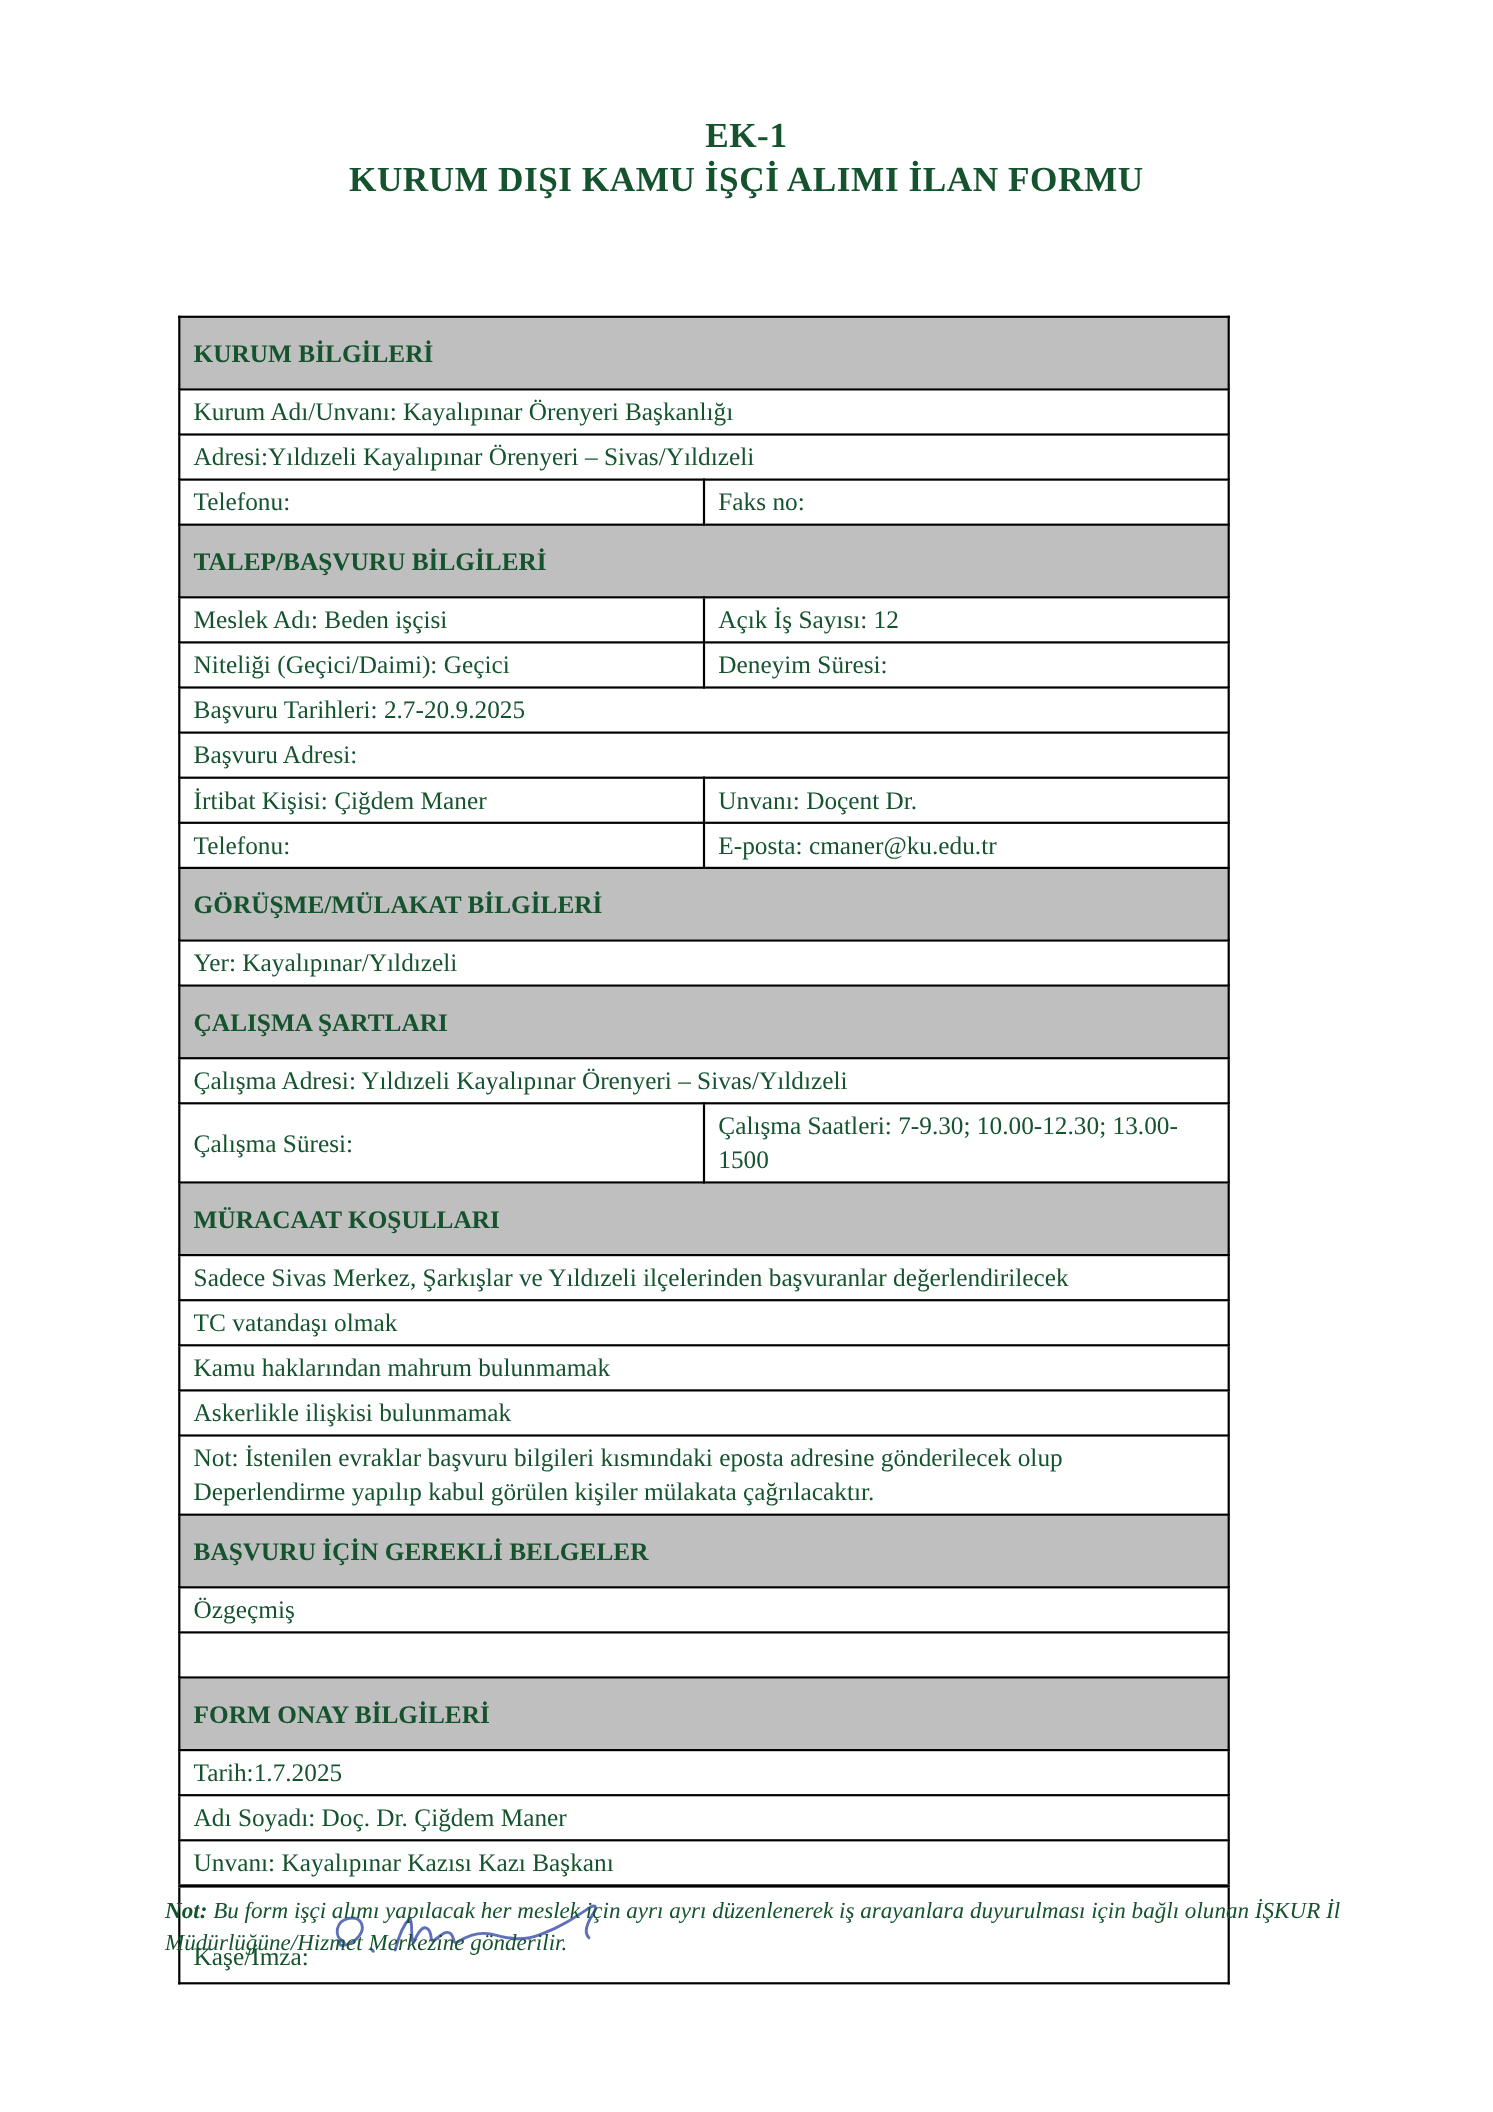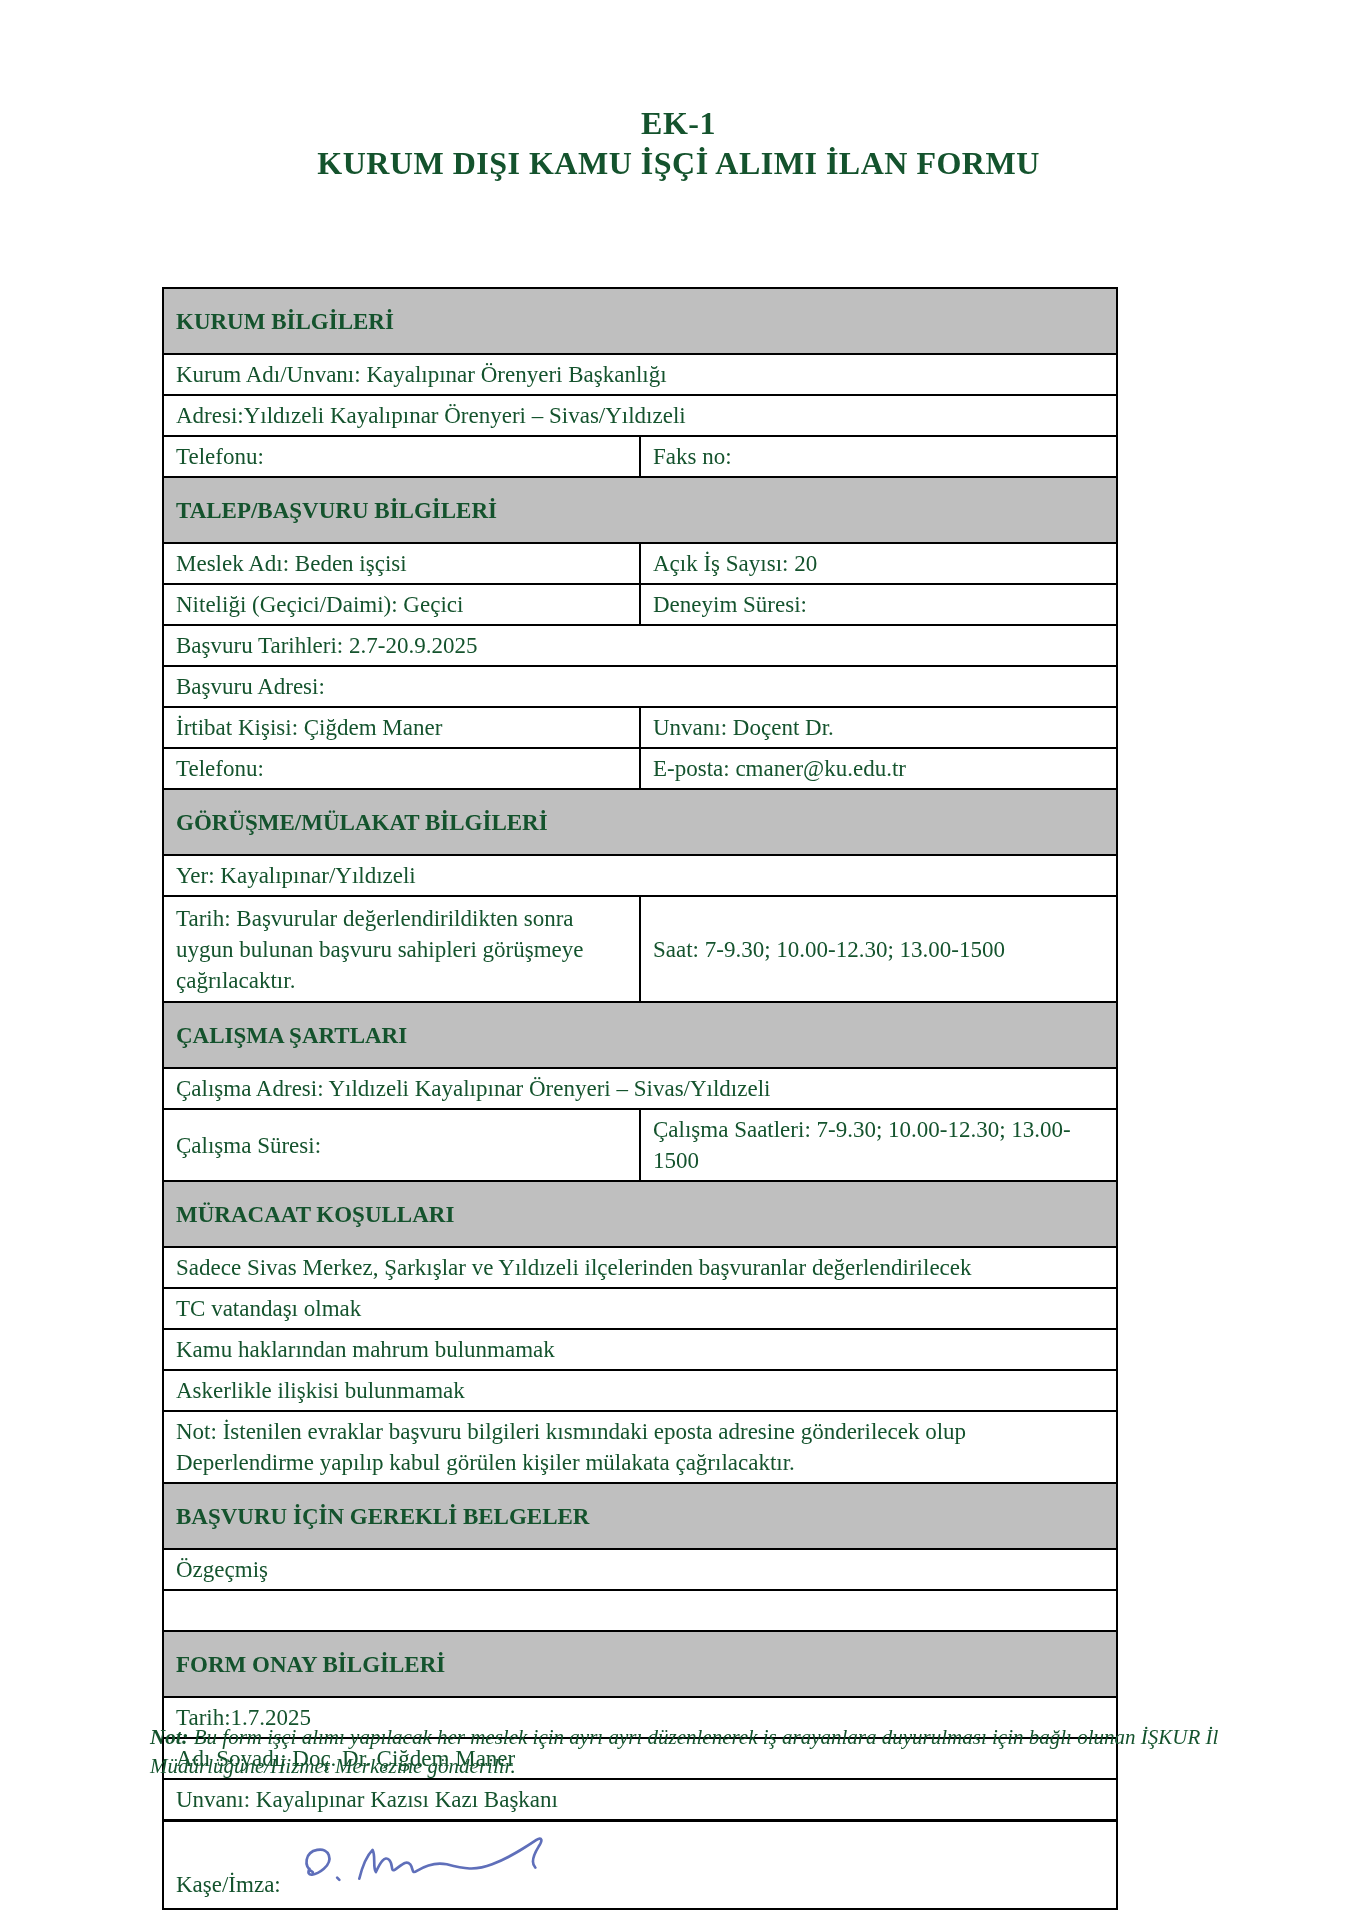--- a/index.html
+++ b/index.html
@@ -122,21 +122,21 @@
       <tr>
         <td class="single">Telefonu:</td>
         <td class="single">Faks no:</td>
       </tr>
 
       <tr>
         <td class="section-header" colspan="2">TALEP/BAŞVURU BİLGİLERİ</td>
       </tr>
       <tr>
         <td class="single">Meslek Adı: Beden işçisi</td>
-        <td class="single">Açık İş Sayısı: 20</td>
+        <td class="single">Açık İş Sayısı: 12</td>
       </tr>
       <tr>
         <td class="single">Niteliği (Geçici/Daimi): Geçici</td>
         <td class="single">Deneyim Süresi:</td>
       </tr>
       <tr>
         <td class="single" colspan="2">Başvuru Tarihleri: 2.7-20.9.2025</td>
       </tr>
       <tr>
         <td class="single" colspan="2">Başvuru Adresi:</td>
@@ -148,24 +148,20 @@
       <tr>
         <td class="single">Telefonu:</td>
         <td class="single">E-posta: cmaner@ku.edu.tr</td>
       </tr>
 
       <tr>
         <td class="section-header" colspan="2">GÖRÜŞME/MÜLAKAT BİLGİLERİ</td>
       </tr>
       <tr>
         <td class="single" colspan="2">Yer: Kayalıpınar/Yıldızeli</td>
-      </tr>
-      <tr>
-        <td class="tall-3">Tarih: Başvurular değerlendirildikten sonra uygun bulunan başvuru sahipleri görüşmeye çağrılacaktır.</td>
-        <td class="tall-3">Saat: 7-9.30; 10.00-12.30; 13.00-1500</td>
       </tr>
 
       <tr>
         <td class="section-header" colspan="2">ÇALIŞMA ŞARTLARI</td>
       </tr>
       <tr>
         <td class="single" colspan="2">Çalışma Adresi: Yıldızeli Kayalıpınar Örenyeri – Sivas/Yıldızeli</td>
       </tr>
       <tr>
         <td class="tall-2">Çalışma Süresi:</td>

